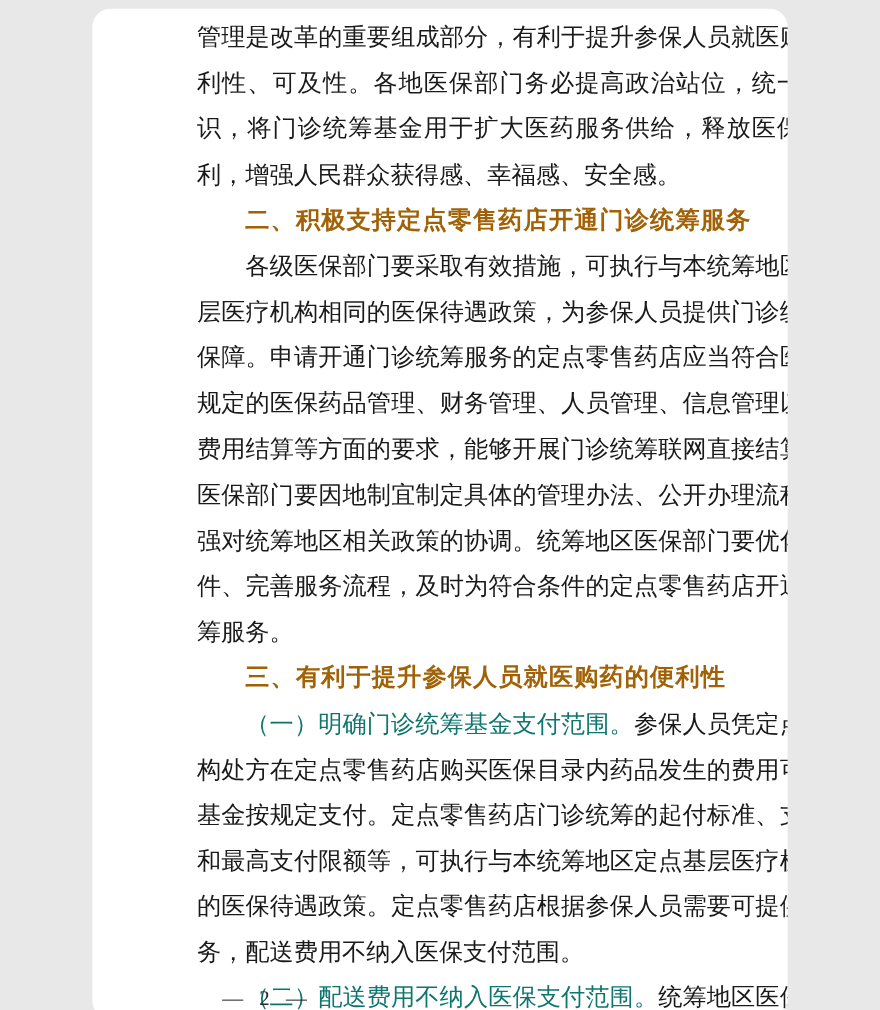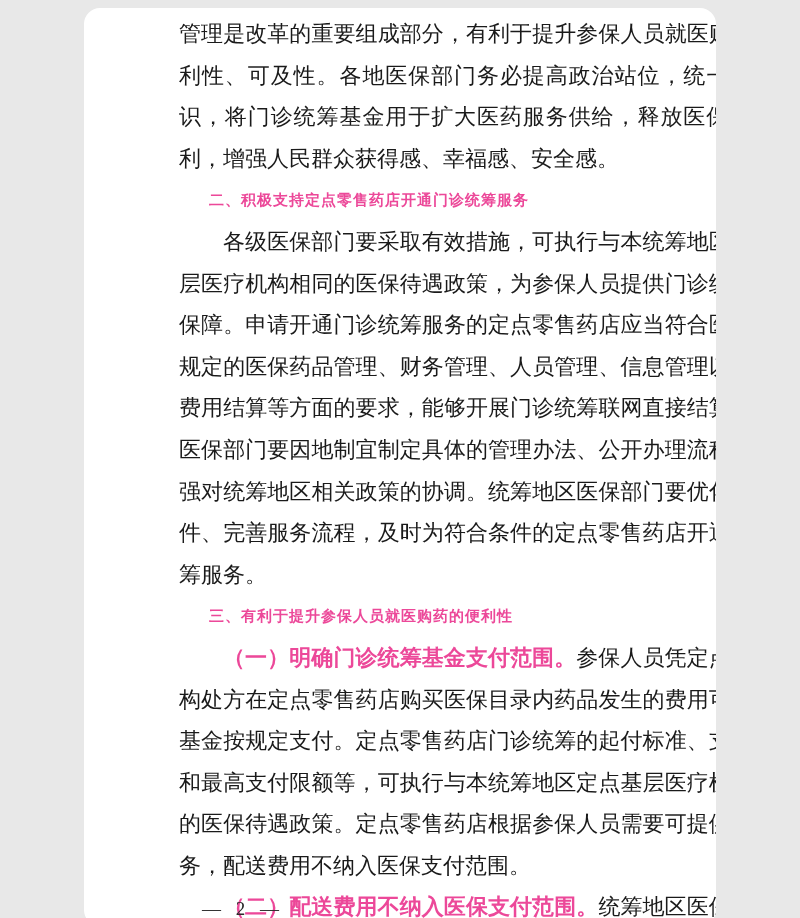--- a/index.html
+++ b/index.html
@@ -31,31 +31,31 @@
     line-height: 41.6px;
     text-align: justify;
     text-indent: 2em;
     color: #1a1a1a;
     font-weight: 400;
   }
   .para.no-indent {
     text-indent: 0;
   }
   .para .lead {
-    font-weight: 700;
-    color: #ec4899;
+    font-weight: 400;
+    color: #0f766e;
   }
   .heading {
     margin: 0;
-    font-size: 15px;
+    font-size: 22px;
     line-height: 41.6px;
     text-indent: 2em;
     font-family: "Liberation Sans", sans-serif;
     font-weight: 700;
-    color: #ec4899;
+    color: #a16207;
     letter-spacing: 1px;
     text-align: left;
   }
   .page-number {
     position: absolute;
     left: 118px;
     bottom: 6px;
     font-size: 19px;
     line-height: 22px;
     color: #2b2b2b;

